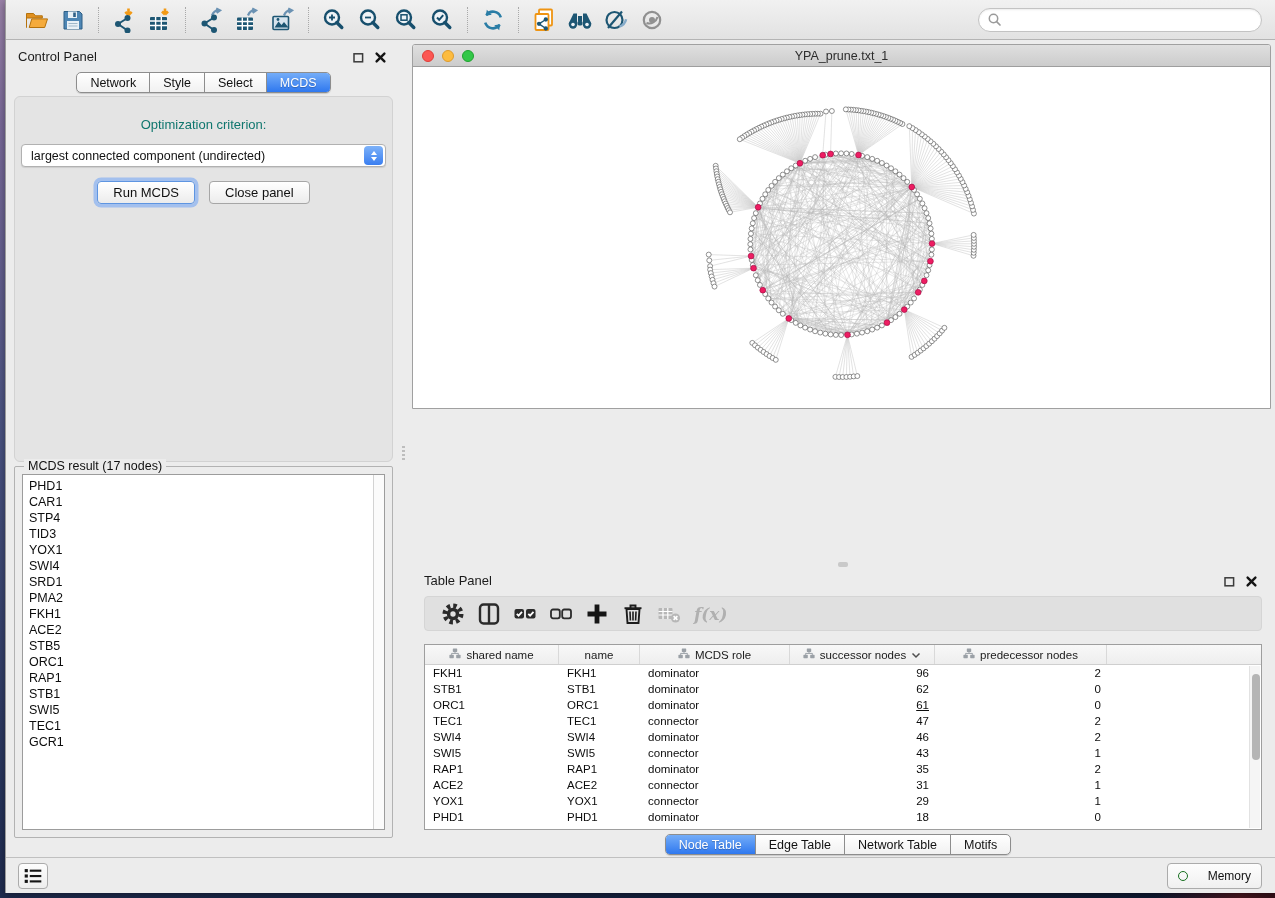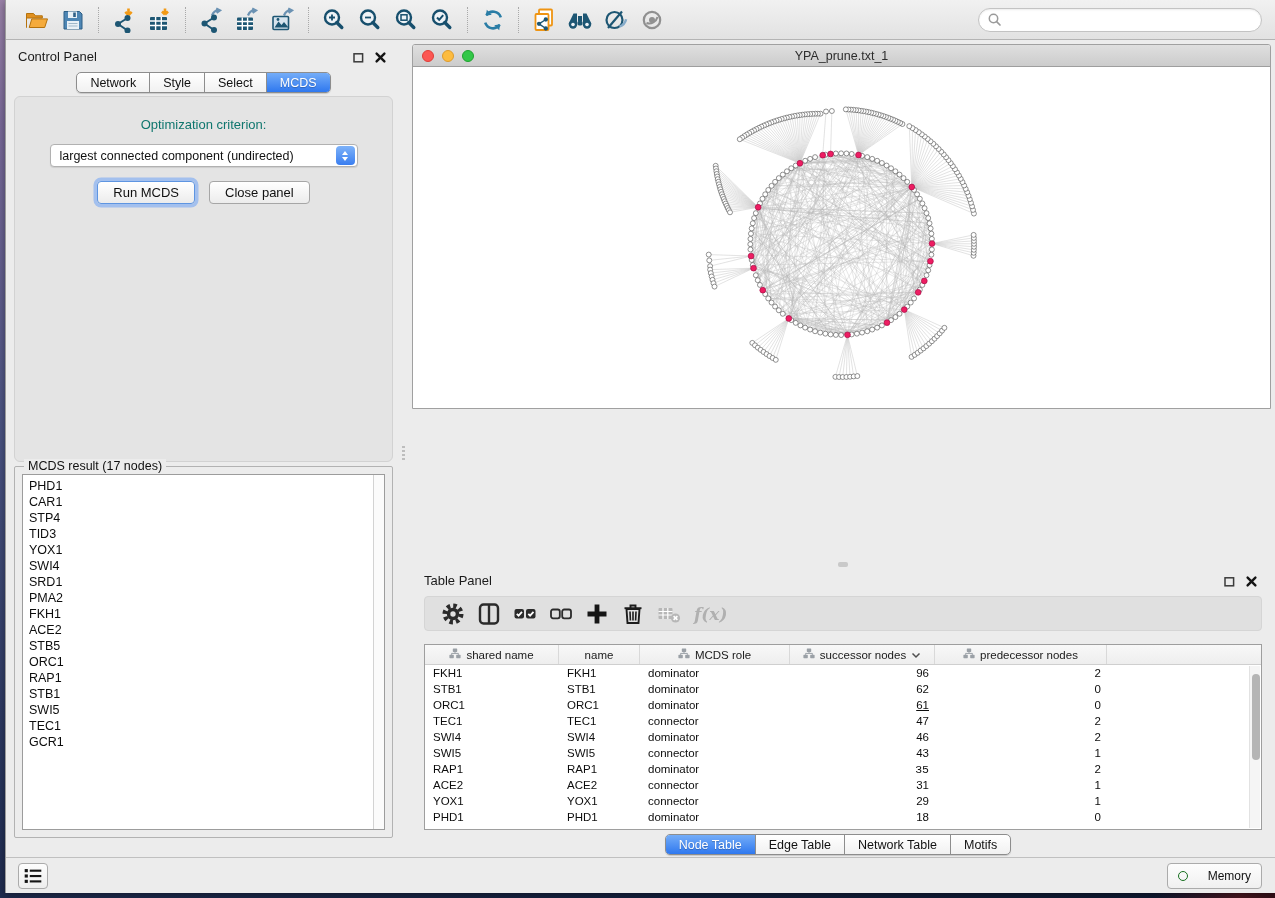--- a/index.html
+++ b/index.html
@@ -36,21 +36,21 @@
   .win-btns span { width:13px; height:13px; display:inline-block; cursor:default; }
   .cp-tabs-row { position:absolute; left:0; right:0; top:31px; height:24px; text-align:center; }
   .seg { border:1px solid #8d8d8d; border-radius:5px; display:inline-flex; overflow:hidden;
     background:linear-gradient(#ffffff,#f1f1f1); box-shadow:0 1px 1px rgba(0,0,0,.15); }
   .seg > div { padding:2.5px 13px; font-size:12.5px; color:#111; border-left:1px solid #8d8d8d; cursor:default; white-space:nowrap; }
   .seg > div:first-child { border-left:none; }
   .seg > div.sel { background:linear-gradient(#74adf8,#2f78ef); color:#fff; text-shadow:0 1px 1px rgba(0,0,0,.25); }
   .cp-inner { position:absolute; left:8px; right:8px; top:55px; height:366px; background:#e4e4e4;
     border:1px solid #d2d2d2; border-radius:6px; text-align:center; }
   .opt-label { margin-top:20px; font-size:13px; color:#0f766e; }
-  .dropdown { margin:12px auto 0; width:308px; height:23px; background:#fff; border:1px solid #b1b1b1;
+  .dropdown { margin:12px auto 0; width:365px; height:23px; background:#fff; border:1px solid #b1b1b1;
     border-radius:4px; display:flex; align-items:center; padding:0 2px 0 9px;
     box-shadow:0 1px 1px rgba(0,0,0,.1); cursor:default; }
   .dd-text { font-size:12.5px; color:#111; flex:1; text-align:left; white-space:nowrap; }
   .dd-stepper { width:19px; height:19px; border-radius:4px; background:linear-gradient(#7db2f9,#3a7ef0);
     display:flex; flex-direction:column; align-items:center; justify-content:center; gap:2px; }
   .tri-up { width:0; height:0; border-left:3.5px solid transparent; border-right:3.5px solid transparent;
     border-bottom:4.5px solid #fff; }
   .tri-down { width:0; height:0; border-left:3.5px solid transparent; border-right:3.5px solid transparent;
     border-top:4.5px solid #fff; }
   .btn-row { margin-top:14px; display:flex; justify-content:center; gap:14px; }
@@ -1328,21 +1328,21 @@
               <div class="td" style="width: 134px;">SWI5</div>
               <div class="td" style="width: 81px;">SWI5</div>
               <div class="td" style="width: 150px;">connector</div>
               <div class="td num" style="width: 145px;">43</div>
               <div class="td num" style="width: 172px;">1</div>
             </div>
             <div class="tr">
               <div class="td" style="width: 134px;">RAP1</div>
               <div class="td" style="width: 81px;">RAP1</div>
               <div class="td" style="width: 150px;">dominator</div>
-              <div class="td num" style="width: 145px; font-family: Liberation Mono, monospace;">35</div>
+              <div class="td num" style="width: 145px;">35</div>
               <div class="td num" style="width: 172px;">2</div>
             </div>
             <div class="tr">
               <div class="td" style="width: 134px;">ACE2</div>
               <div class="td" style="width: 81px;">ACE2</div>
               <div class="td" style="width: 150px;">connector</div>
               <div class="td num" style="width: 145px;">31</div>
               <div class="td num" style="width: 172px;">1</div>
             </div>
             <div class="tr">

